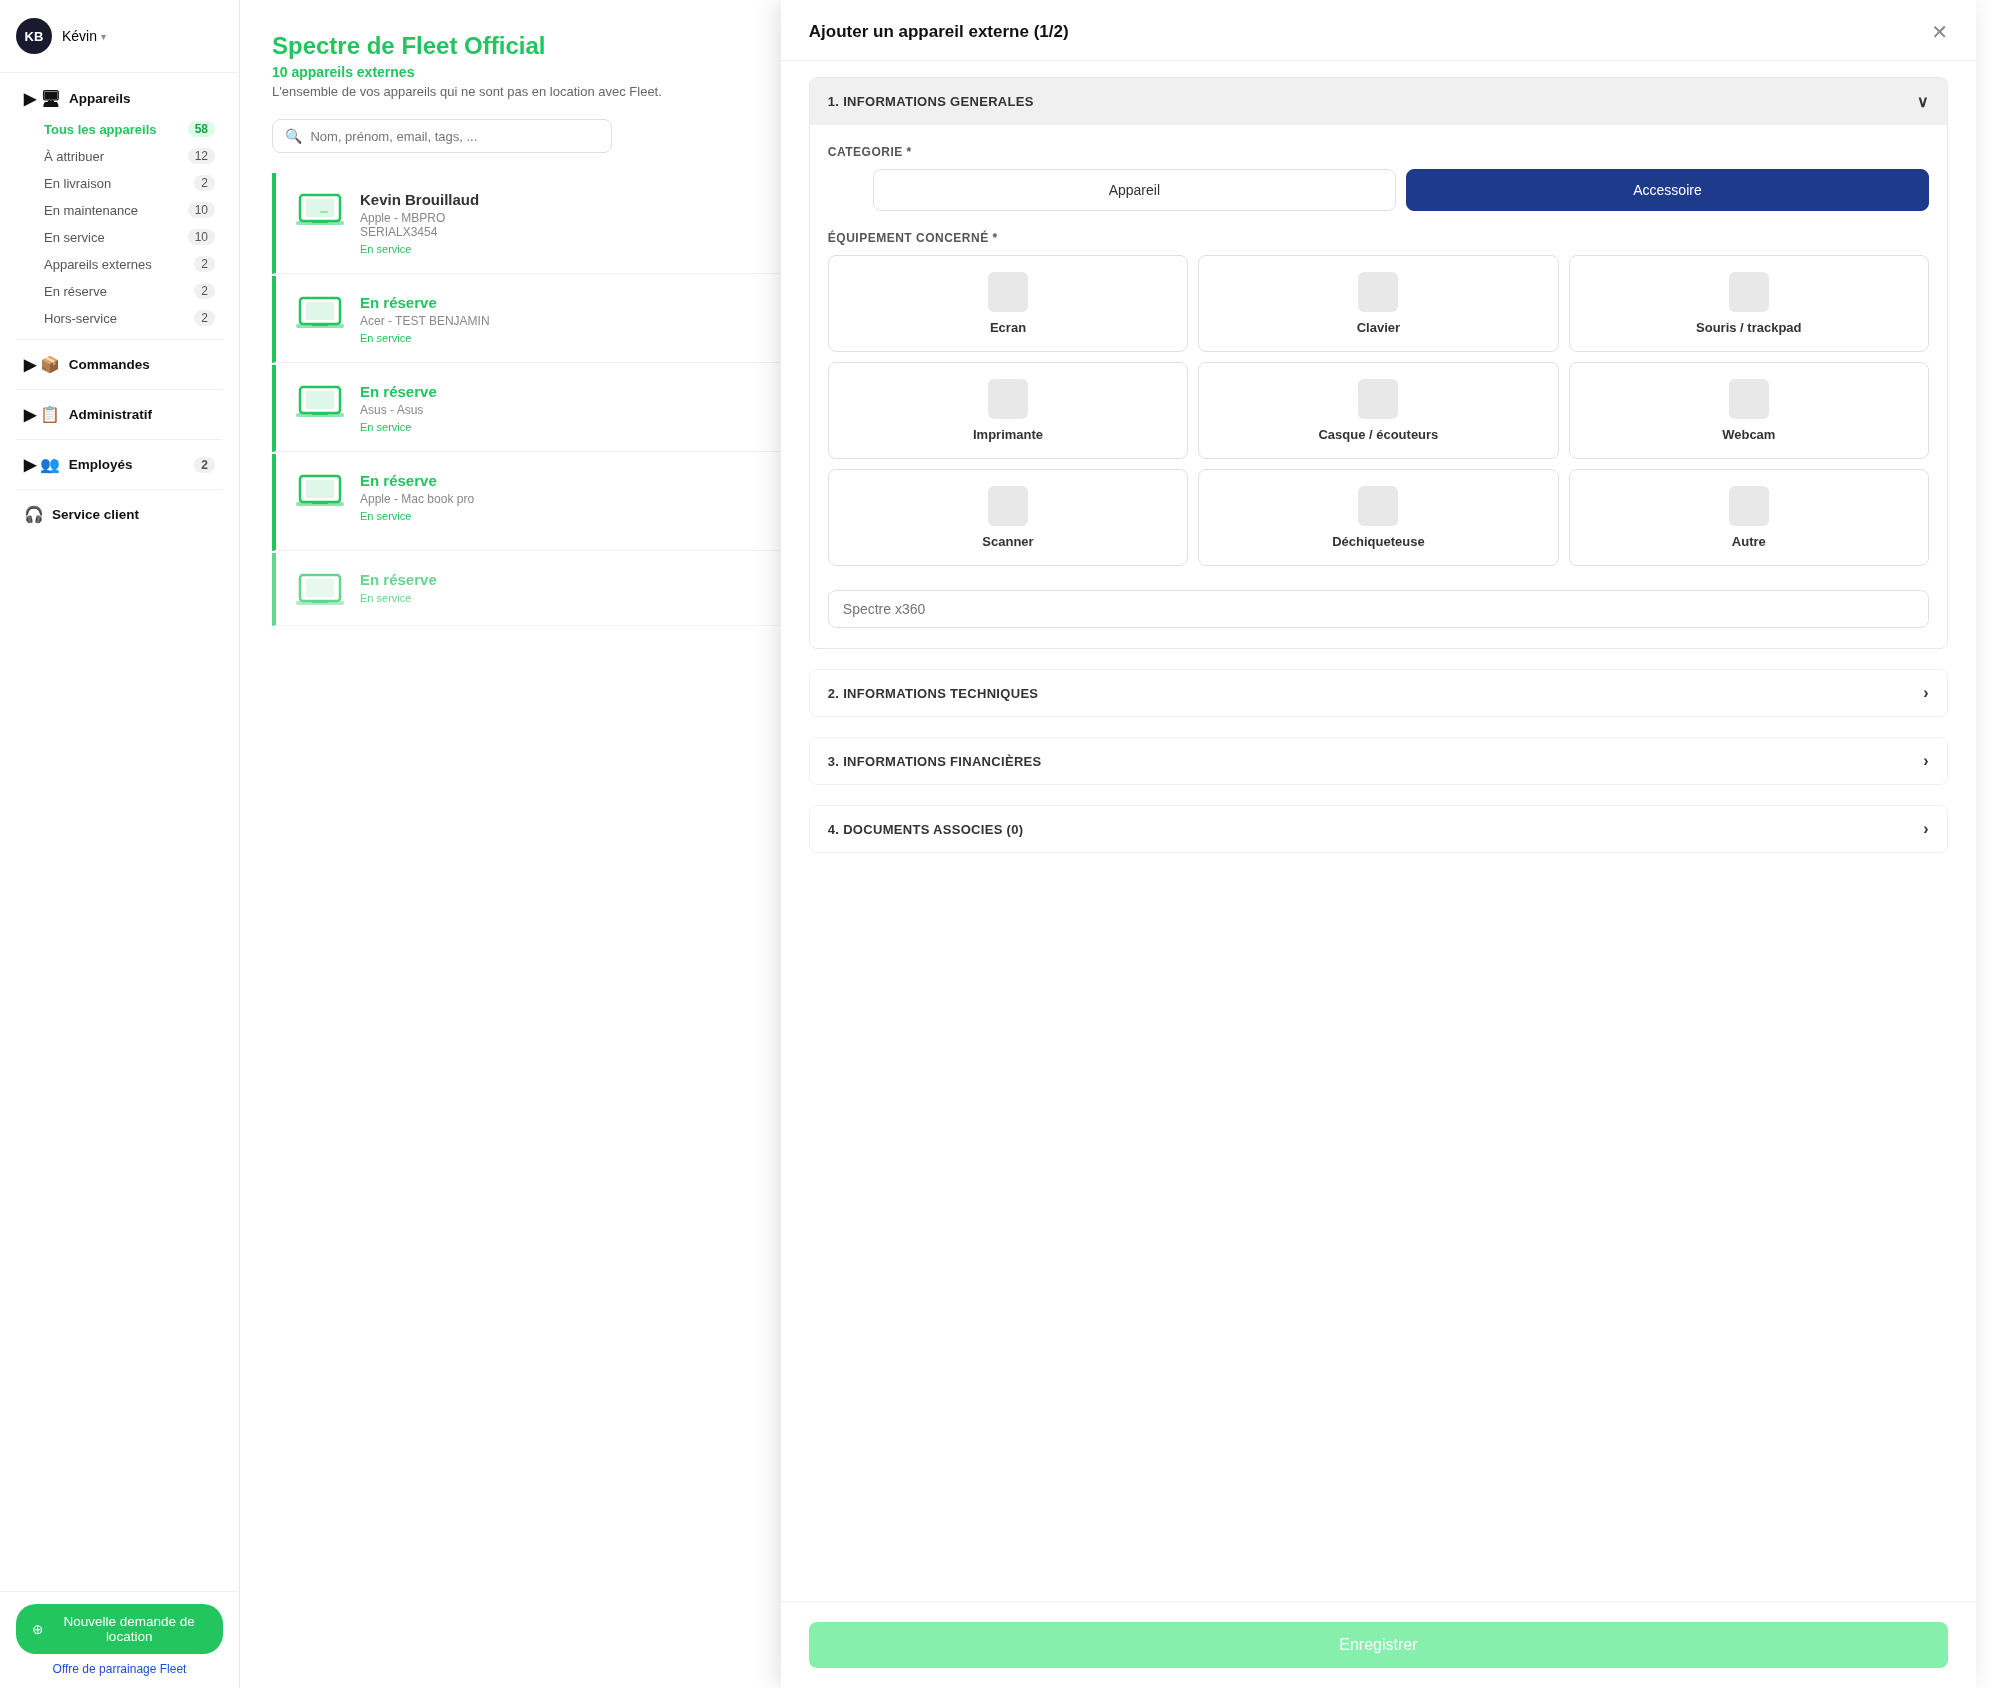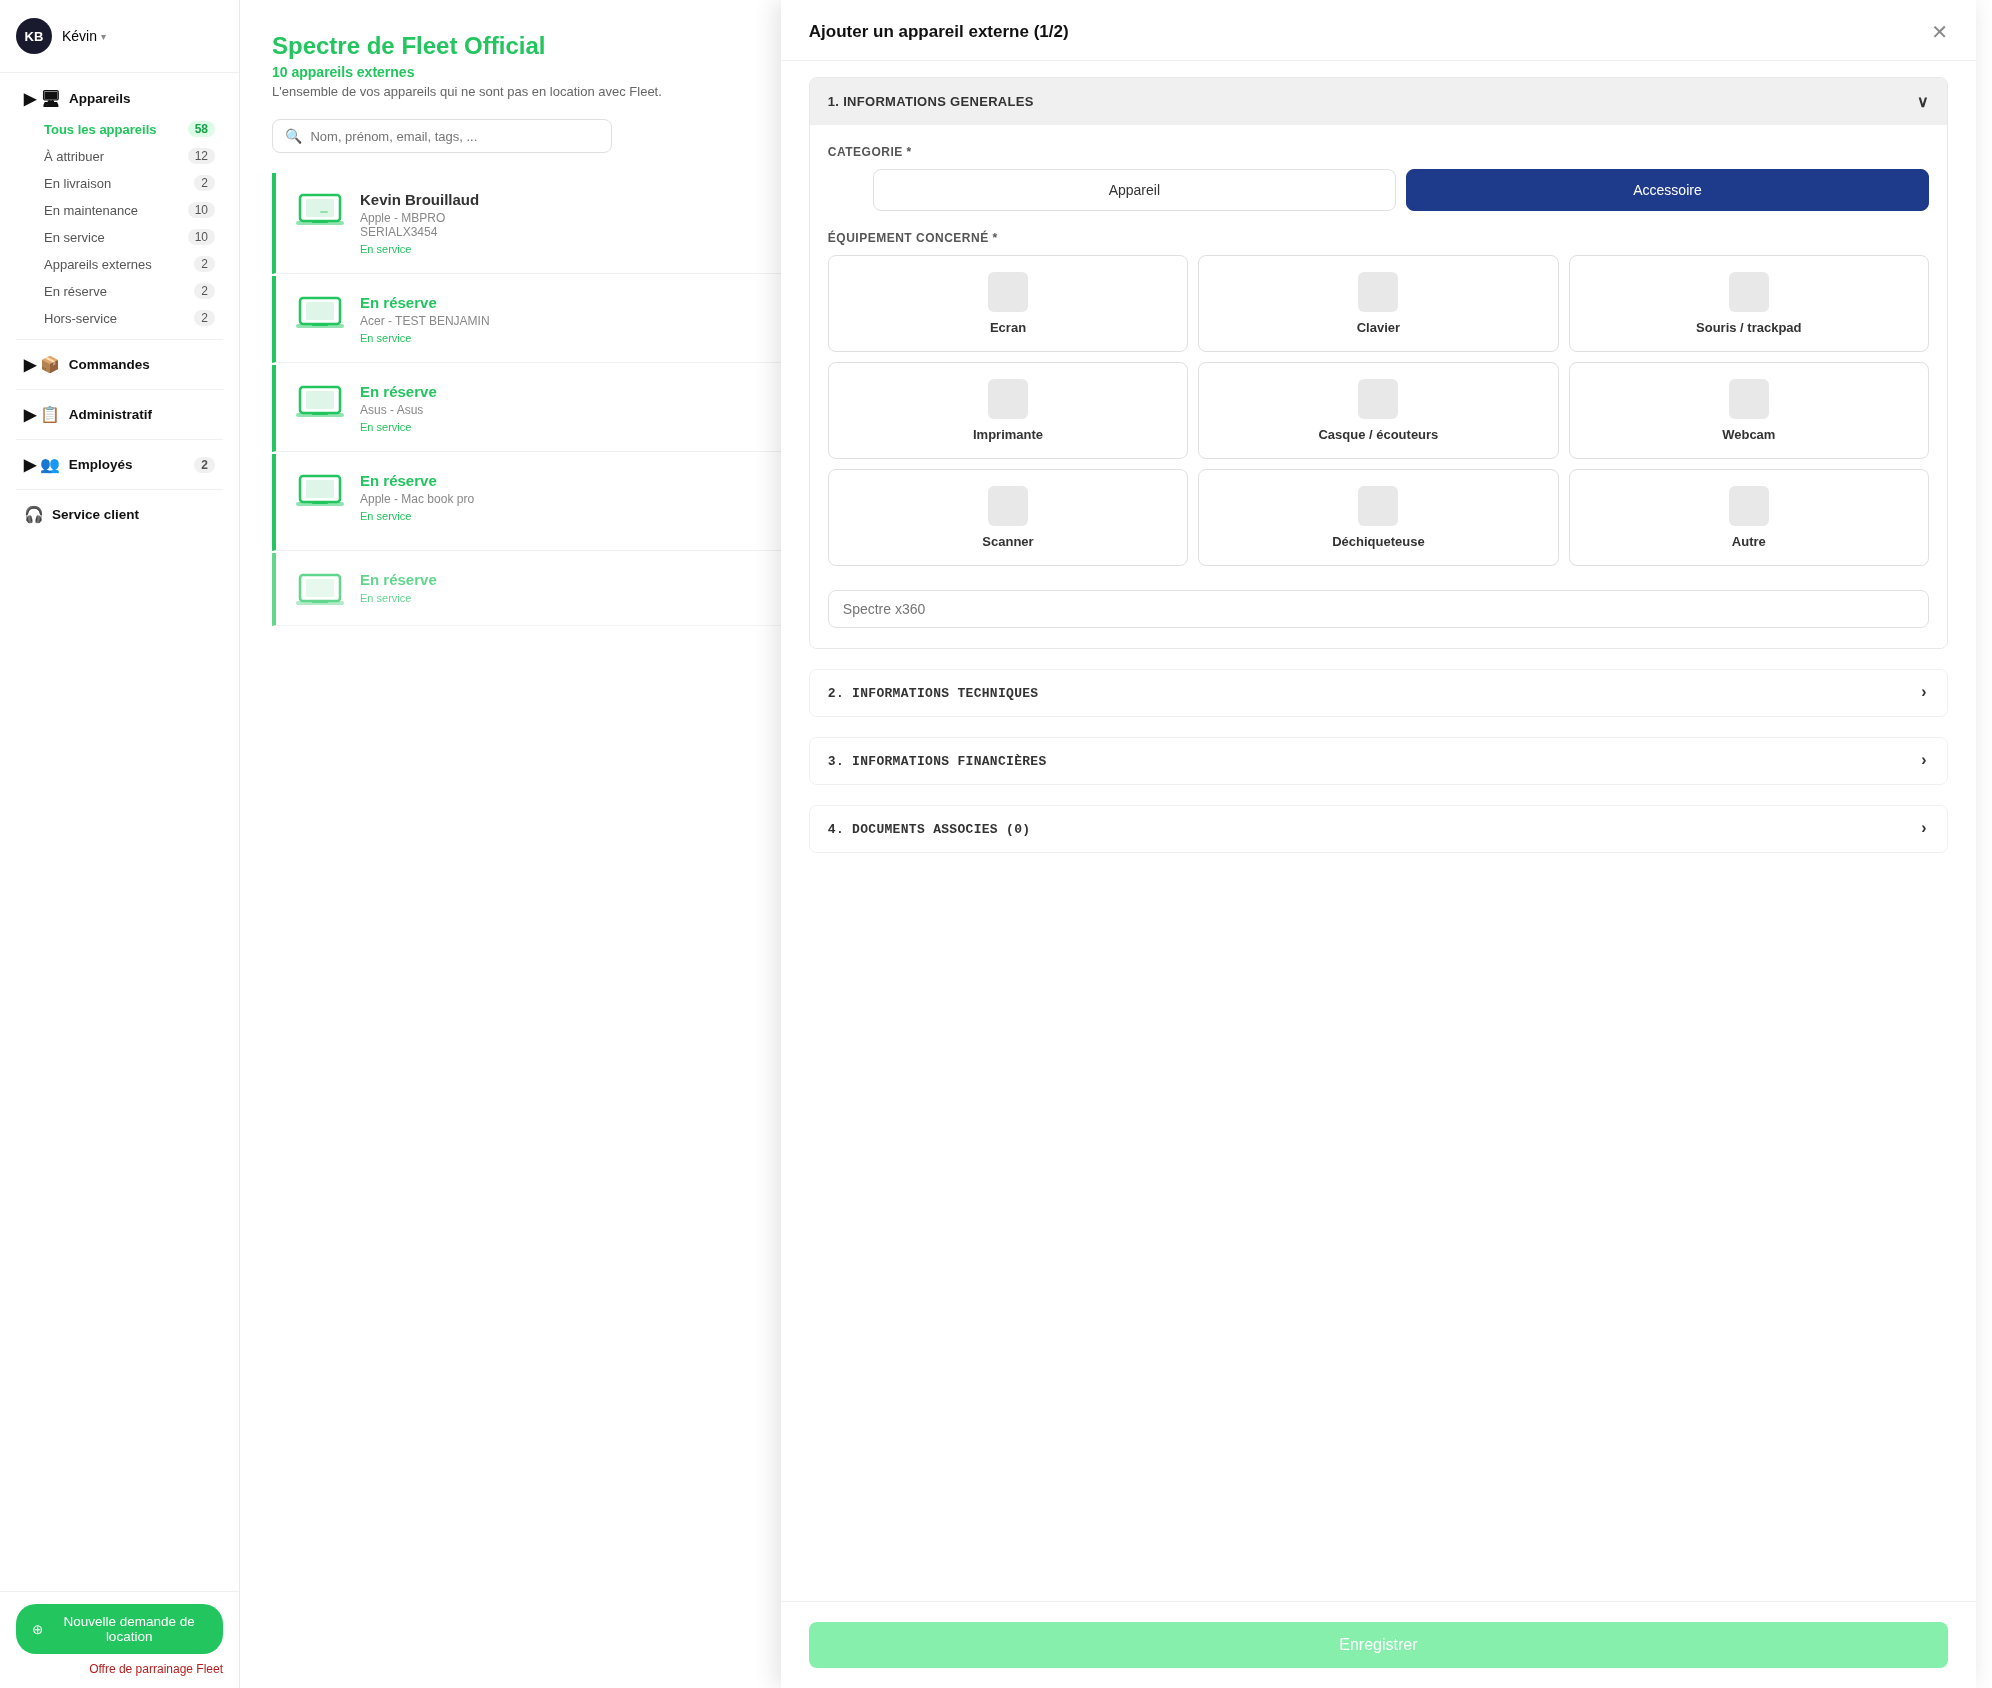--- a/index.html
+++ b/index.html
@@ -83,21 +83,21 @@
       color: #fff;
       border: none;
       border-radius: 20px;
       padding: 10px 16px;
       font-size: 13.5px;
       font-weight: 500;
       cursor: pointer;
       display: flex; align-items: center; gap: 8px;
       justify-content: center;
     }
-    .parrainage { text-align: right; font-size: 12px; color: #b91c1c; margin-top: 8px; cursor: pointer; }
+    .parrainage { text-align: center; font-size: 12px; color: #1d4ed8; margin-top: 8px; cursor: pointer; }
 
     
     .main {
       flex: 1;
       background: #fff;
       overflow-y: auto;
       padding: 32px 32px 24px;
       position: relative;
     }
     .main-title { font-size: 24px; font-weight: 700; color: #111; margin-bottom: 4px; }
@@ -262,21 +262,20 @@
       font-weight: 500;
       cursor: pointer;
     }
 
     
     .accordion-collapsed {
       border: 1px solid #f0f0f0;
       border-radius: 8px;
       margin: 20px 0;
       overflow: hidden;
-      font-family: Liberation Mono, monospace;
     }
     .accordion-collapsed .accordion-header {
       background: #fff;
     }
   </style>
 </head>
 <body>
 
 <div class="sidebar">
   <div class="sidebar-header">

